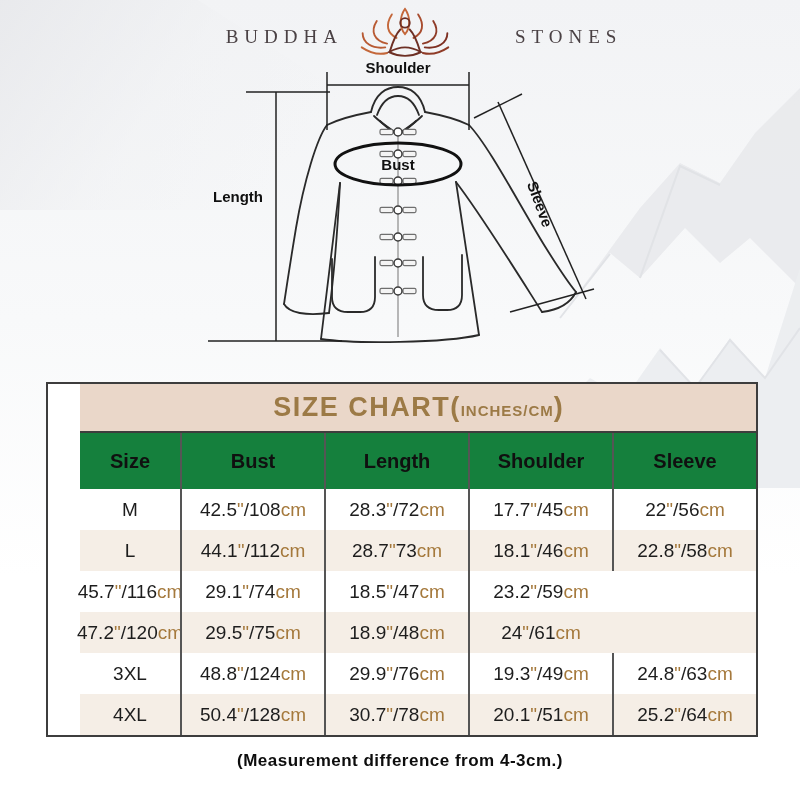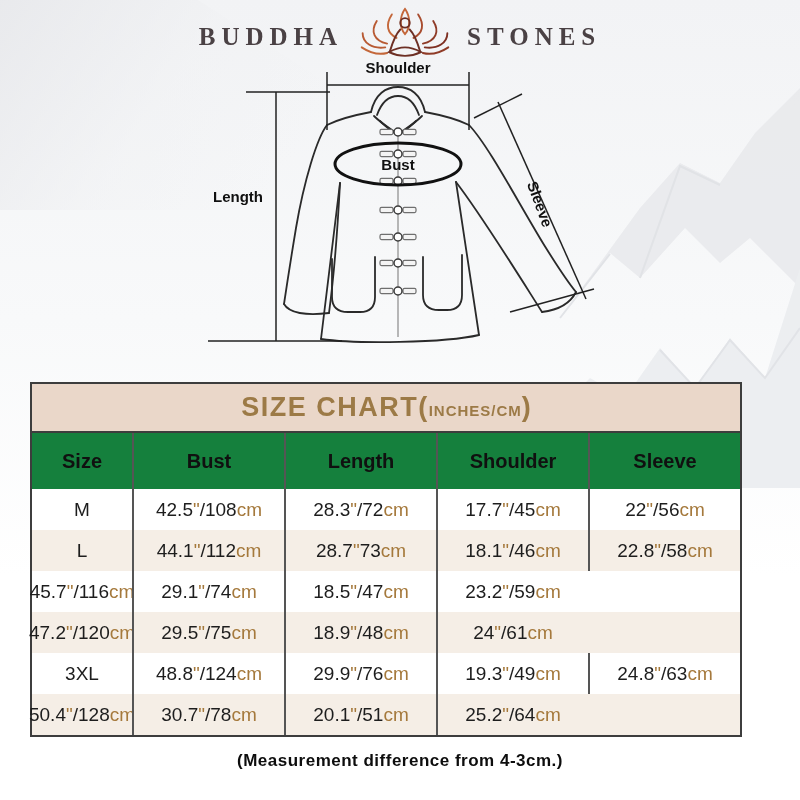--- a/index.html
+++ b/index.html
@@ -11,26 +11,26 @@
   
   .mist-topleft{
     position:absolute;left:0;top:0;width:430px;height:210px;
     background:linear-gradient(125deg,#e7e8eb 0%,rgba(240,241,243,.55) 40%,rgba(255,255,255,0) 70%);
     clip-path:polygon(0 0,46% 0,78% 42%,100% 78%,100% 100%,0 100%);
     opacity:.85;
   }
   .mtn-right{position:absolute;right:0;top:88px;width:280px;height:400px;opacity:.9;}
   
   .logo{position:absolute;top:0;left:0;right:0;height:74px;display:flex;align-items:center;justify-content:center;gap:14px;}
-  .logo-text{font-family:"Liberation Serif","DejaVu Serif",serif;font-size:25px;font-weight:700;letter-spacing:6px;color:#4a4144;}
+  .logo-text{font-family:"Liberation Serif","DejaVu Serif",serif;font-size:19px;font-weight:400;letter-spacing:6px;color:#4a4144;margin-left:48px;}
   
   .diagram{position:absolute;left:190px;top:56px;width:420px;height:326px;}
   .diagram text{font-family:"Liberation Sans",sans-serif;font-weight:bold;fill:#101010;}
   
-  .table-wrap{position:absolute;left:30px;top:382px;width:712px;border:2px solid #3d3d3d;background:#fff;box-sizing:border-box;}
+  .table-wrap{position:absolute;left:46px;top:382px;width:712px;border:2px solid #3d3d3d;background:#fff;box-sizing:border-box;padding-left:32px;}
   .table-title{height:47px;background:#ead7c9;border-bottom:2px solid #3d3d3d;display:flex;align-items:center;justify-content:center;color:#9c7a46;font-weight:bold;}
   .tt-main{font-size:27px;letter-spacing:1.5px;}
   .tt-sub{font-size:15px;letter-spacing:1px;padding-top:5px;}
   .tt-close{font-size:27px;}
   .row5{display:grid;grid-template-columns:100px 1fr 1fr 1fr 1fr;}
   .c{display:flex;align-items:center;justify-content:center;box-sizing:border-box;}
   .c + .c{border-left:2px solid #555;}
   .hrow{background:#15803d;}
   .hrow .c{height:56px;font-size:20px;font-weight:bold;color:#101010;}
   .trow .c{height:41px;font-size:19px;color:#1d1d1d;}
@@ -203,20 +203,21 @@
         <div class="c val-c">24<span class="br">"</span>/61<span class="br">cm</span></div>
       </div>
       <div class="row5 trow">
         <div class="c size-c">3XL</div>
         <div class="c val-c">48.8<span class="br">"</span>/124<span class="br">cm</span></div>
         <div class="c val-c">29.9<span class="br">"</span>/76<span class="br">cm</span></div>
         <div class="c val-c">19.3<span class="br">"</span>/49<span class="br">cm</span></div>
         <div class="c val-c">24.8<span class="br">"</span>/63<span class="br">cm</span></div>
       </div>
       <div class="row5 trow alt">
+        <div class="c size-c">4XL</div>
         <div class="c val-c">50.4<span class="br">"</span>/128<span class="br">cm</span></div>
         <div class="c val-c">30.7<span class="br">"</span>/78<span class="br">cm</span></div>
         <div class="c val-c">20.1<span class="br">"</span>/51<span class="br">cm</span></div>
         <div class="c val-c">25.2<span class="br">"</span>/64<span class="br">cm</span></div>
       </div>
     </div>
 </div>
 
 <div class="footnote">(Measurement difference from 4-3cm.)</div>
 

